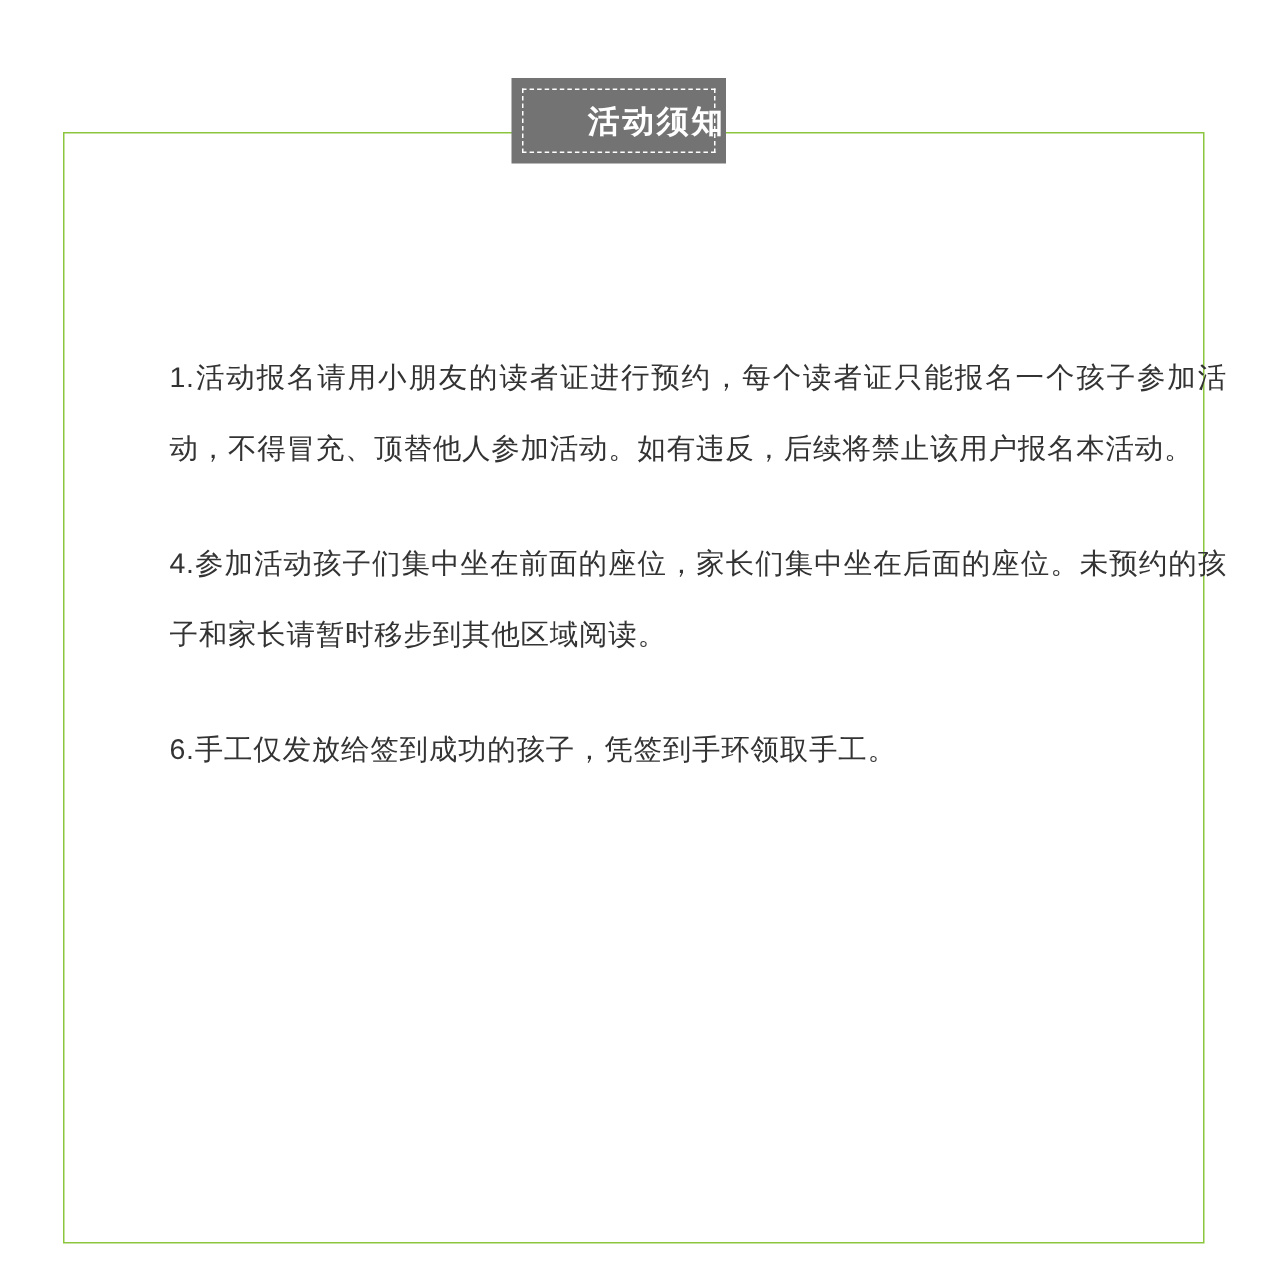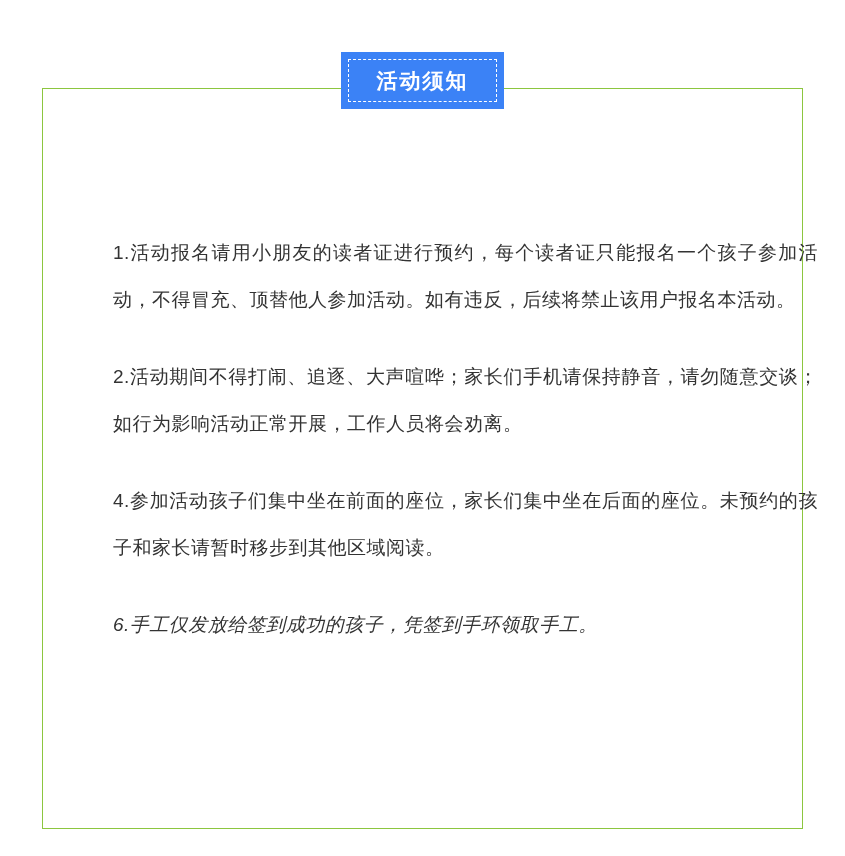--- a/index.html
+++ b/index.html
@@ -27,27 +27,27 @@
     width: 761px;
     height: 741px;
     box-sizing: border-box;
     border: 1px solid #8cc63f;
     background: #ffffff;
   }
   .title-badge {
     position: absolute;
     left: 341px;
     top: 52px;
-    width: 163px;
+    width: 143px;
     height: 57px;
     box-sizing: border-box;
-    background: #3b82f6;
+    background: #737373;
     display: flex;
     align-items: center;
-    justify-content: center;
+    justify-content: flex-end;
   }
   .title-badge .badge-inner {
     position: absolute;
     left: 7px;
     top: 7px;
     right: 7px;
     bottom: 7px;
     border: 1px dashed #ffffff;
     box-sizing: border-box;
   }
@@ -68,32 +68,30 @@
   .para {
     color: #333333;
     font-size: 19px;
     line-height: 47px;
     letter-spacing: 0.5px;
     margin: 0 0 30px 0;
     text-align: justify;
   }
   .para:last-child {
     margin-bottom: 0;
-    font-style: italic;
   }
 </style>
 </head>
 <body>
 
 <div class="page">
 
   <div class="notice-card">
     <div class="content">
       <p class="para">1.活动报名请用小朋友的读者证进行预约，每个读者证只能报名一个孩子参加活动，不得冒充、顶替他人参加活动。如有违反，后续将禁止该用户报名本活动。</p>
-      <p class="para">2.活动期间不得打闹、追逐、大声喧哗；家长们手机请保持静音，请勿随意交谈；如行为影响活动正常开展，工作人员将会劝离。</p>
       <p class="para">4.参加活动孩子们集中坐在前面的座位，家长们集中坐在后面的座位。未预约的孩子和家长请暂时移步到其他区域阅读。</p>
       <p class="para">6.手工仅发放给签到成功的孩子，凭签到手环领取手工。</p>
     </div>
   </div>
 
   <div class="title-badge">
     <div class="badge-inner"></div>
     <span class="title-text">活动须知</span>
   </div>
 

